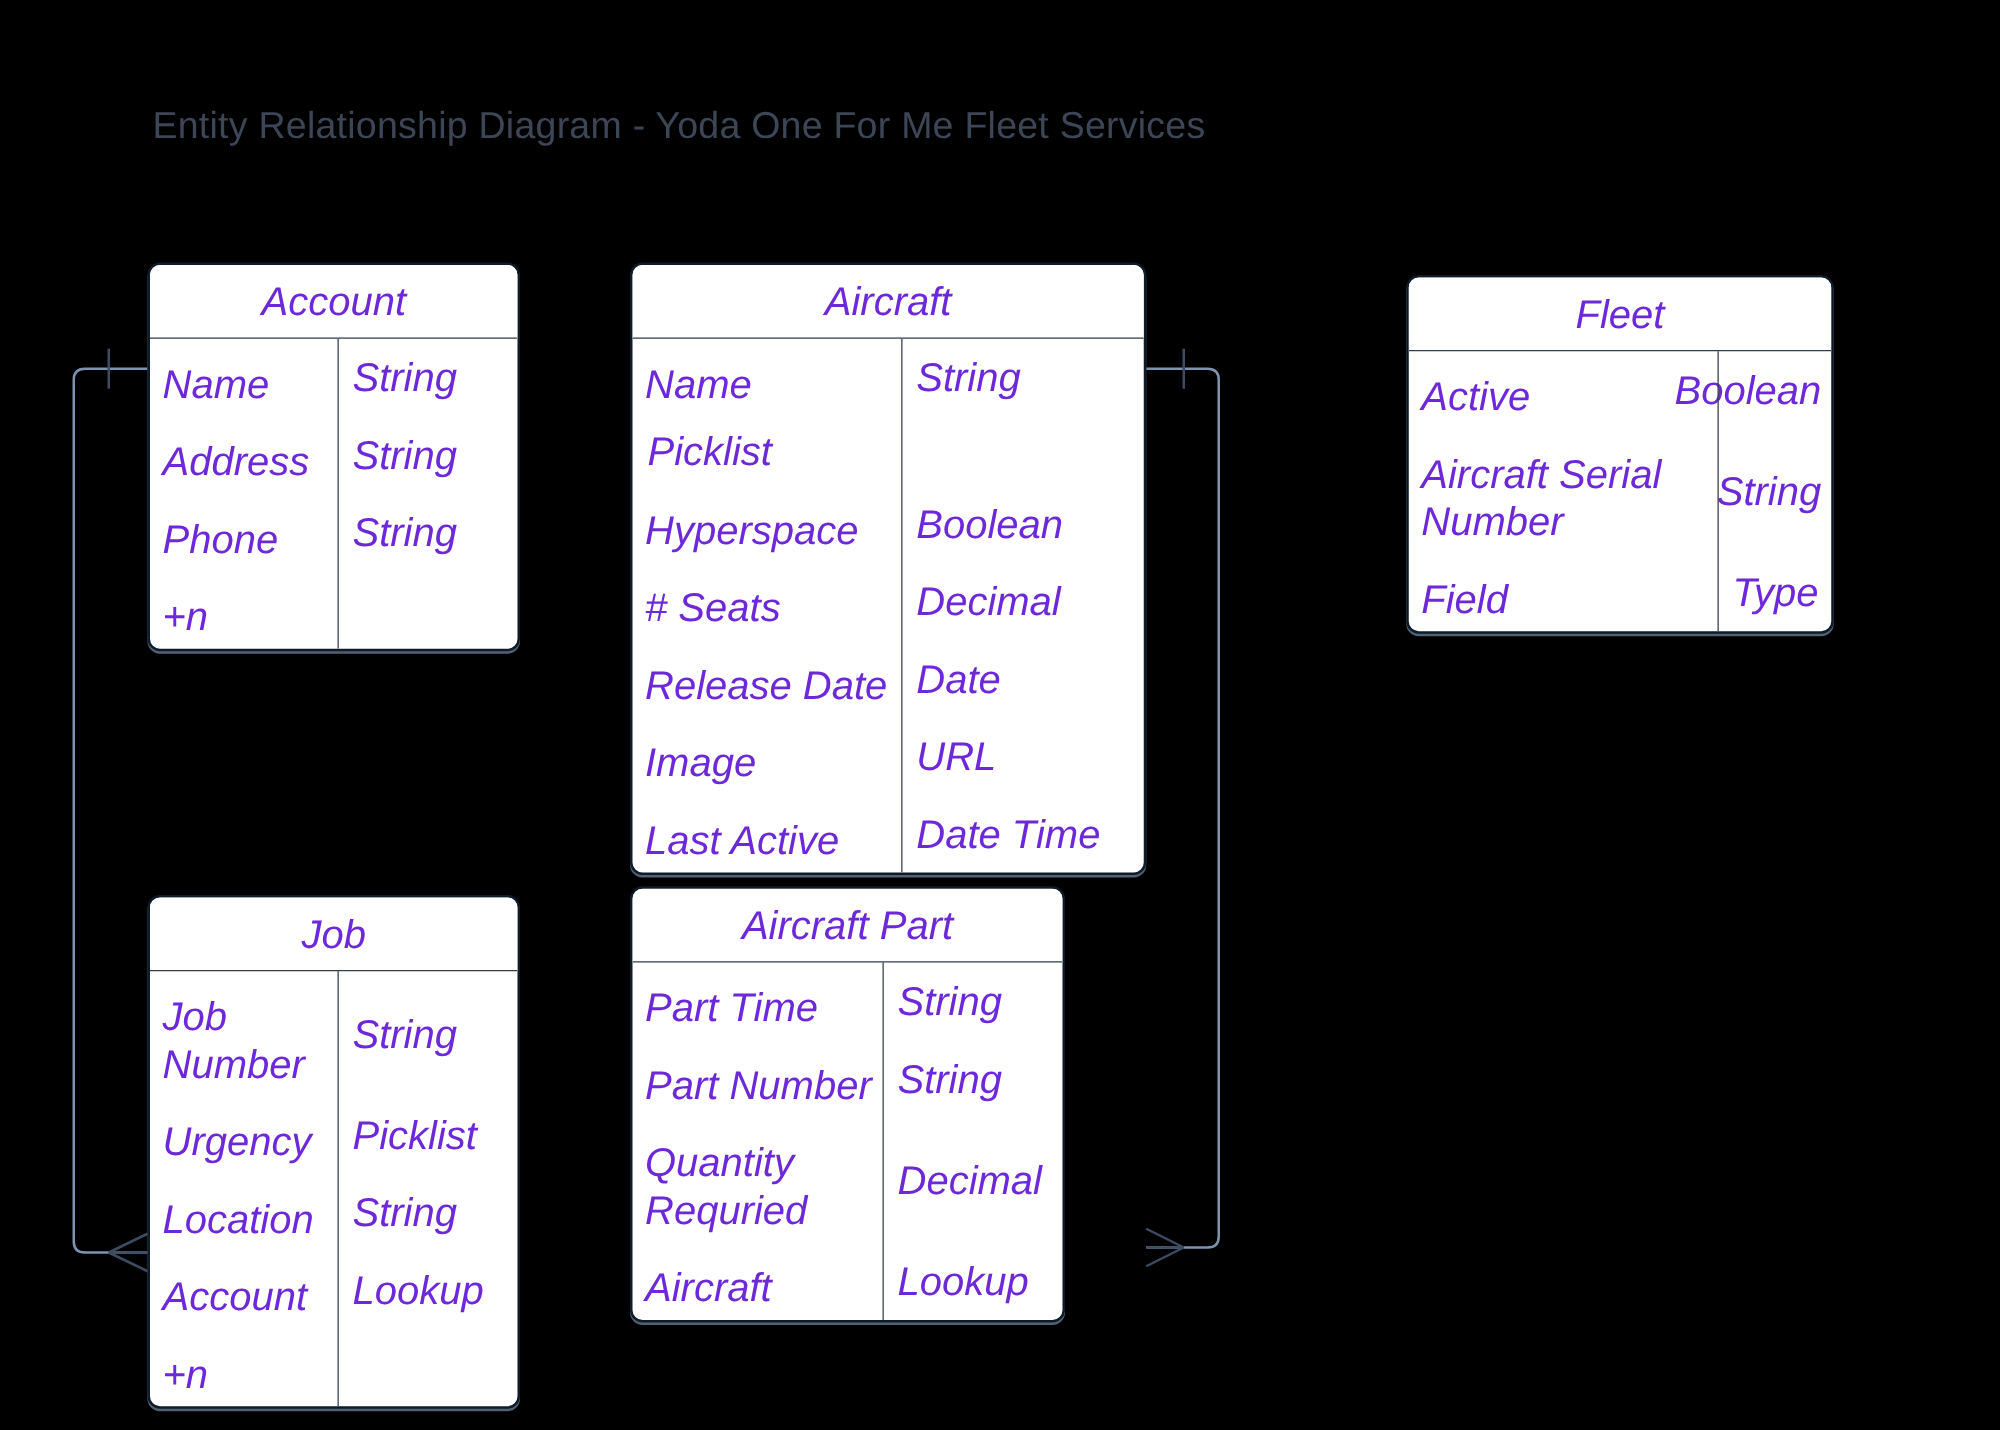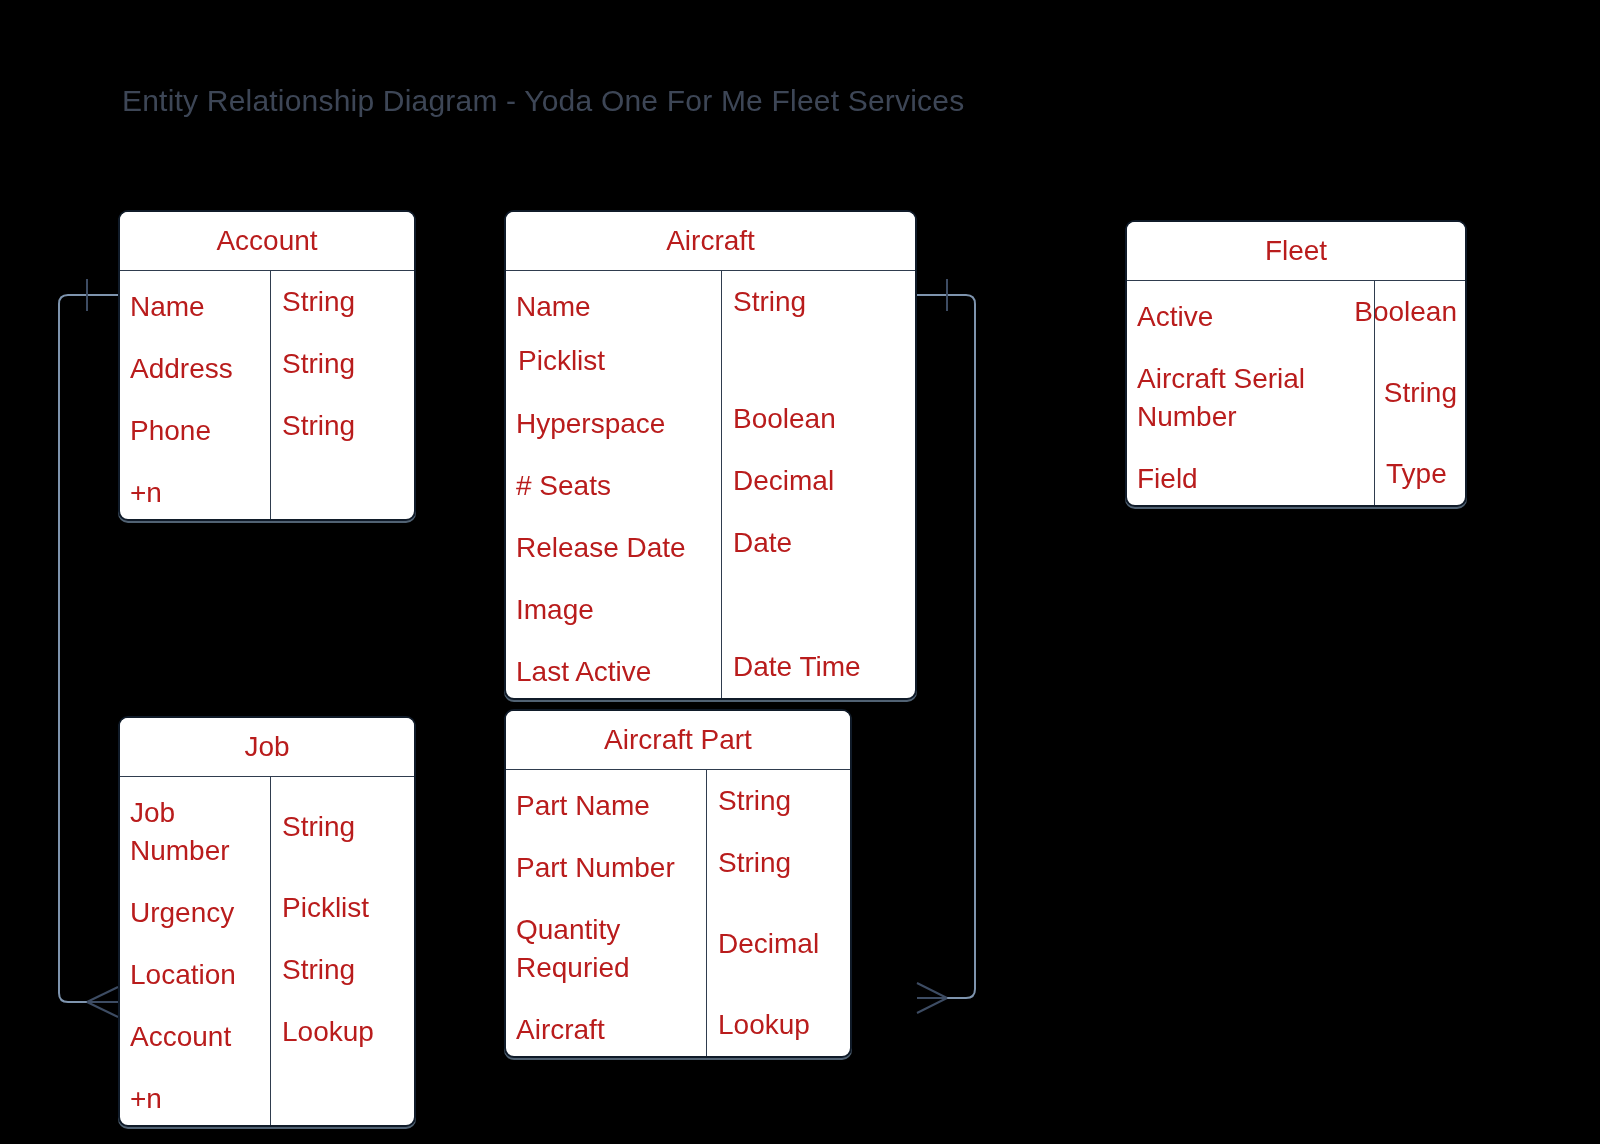--- a/index.html
+++ b/index.html
@@ -34,23 +34,24 @@
     stroke: #3d4c63;
     stroke-width: 2;
   }
   .entity {
     position: absolute;
     background: #ffffff;
     border: 2px solid #101b29;
     border-radius: 10px;
     overflow: hidden;
     box-sizing: border-box;
-    color: #b91c1c;
-    font-size: 28px;
+    color: #6d28d9;
+    font-size: 32px;
     box-shadow: 0 2px 0 rgba(148,179,209,0.55);
+    font-style: italic;
   }
   .entity-header {
     height: 58px;
     display: flex;
     align-items: center;
     justify-content: center;
     border-bottom: 1px solid #2f3c4e;
     background: #ffffff;
   }
   .entity-body { position: relative; }
@@ -149,20 +150,21 @@
       <div class="erow">
         <div class="attr"># Seats</div>
         <div class="atype">Decimal</div>
       </div>
       <div class="erow">
         <div class="attr">Release Date</div>
         <div class="atype">Date</div>
       </div>
       <div class="erow">
         <div class="attr">Image</div>
+        <div class="atype">URL</div>
       </div>
       <div class="erow">
         <div class="attr">Last Active</div>
         <div class="atype">Date Time</div>
       </div>
     </div>
   </div>
 
   <div class="entity" style="left:1125px; top:220px; width:342px; --col1:247px;">
     <div class="entity-header">Fleet</div>
@@ -205,21 +207,21 @@
         <div class="attr">+n</div>
         <div class="atype"></div>
       </div>
     </div>
   </div>
 
   <div class="entity" style="left:504px; top:709px; width:348px; --col1:200px;">
     <div class="entity-header">Aircraft Part</div>
     <div class="entity-body">
       <div class="erow">
-        <div class="attr">Part Name</div>
+        <div class="attr">Part Time</div>
         <div class="atype">String</div>
       </div>
       <div class="erow">
         <div class="attr">Part Number</div>
         <div class="atype">String</div>
       </div>
       <div class="erow">
         <div class="attr">Quantity Requried</div>
         <div class="atype">Decimal</div>
       </div>

